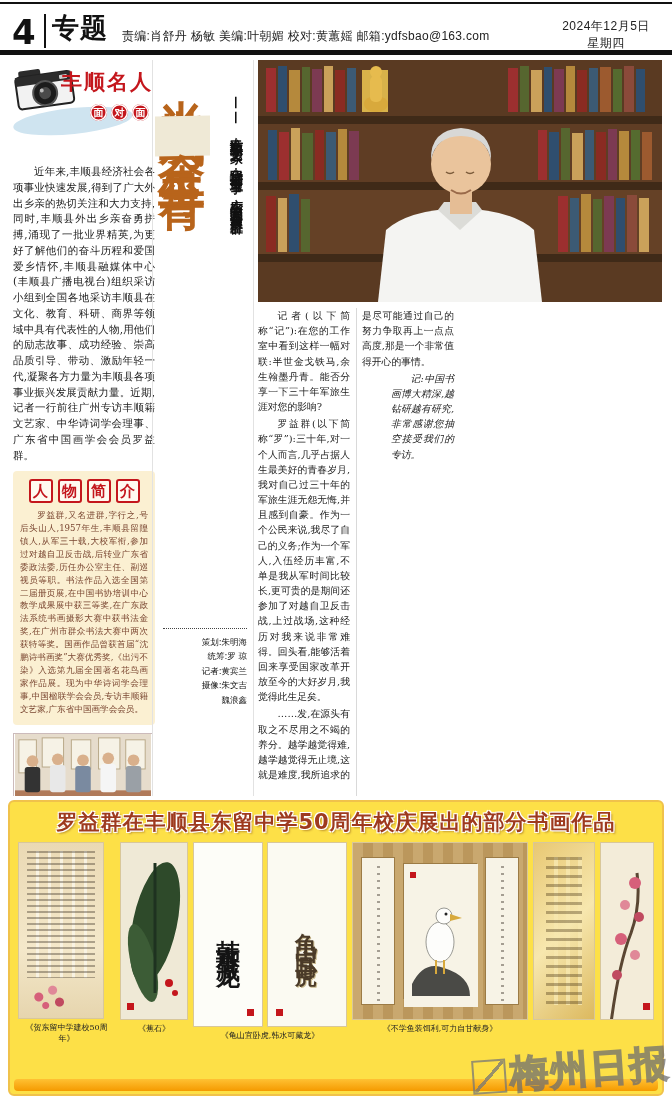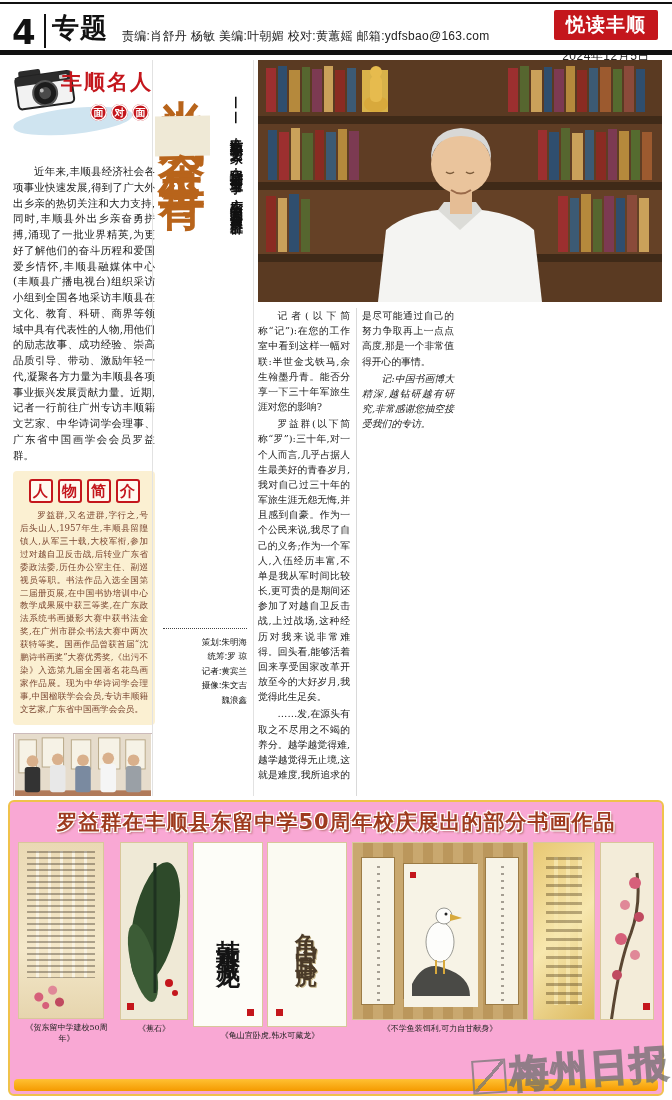--- a/index.html
+++ b/index.html
@@ -68,25 +68,25 @@
   
   .main-photo { position:absolute; left:258px; top:60px; width:404px; height:242px; overflow:hidden; }
 
   
   .article { position:absolute; left:258px; top:308px; width:404px; height:488px;
             column-count:4; column-gap:12px; column-fill:auto;
             column-rule:1px solid #d9d9d9;
             font-family:"DejaVu Serif", serif; font-size:9.8px; line-height:1.55; color:#1a1a1a;
             text-align:justify; overflow:hidden; }
   .article p { text-indent:2em; margin-bottom:2px; }
-  .article p.tail { font-style:italic; }
+  .article p.tail { font-style:italic;margin-left:29px; }
 
   
   .banner { position:absolute; left:8px; top:800px; width:656px; height:296px;
-            background:#f9a8d4; border:2px solid #f0c24b; border-radius:6px; overflow:hidden; }
+            background:#fde047; border:2px solid #f0c24b; border-radius:6px; overflow:hidden; }
   .banner-title { margin-top:6px; text-align:center; font-size:21px; font-weight:900; color:#9e3a1e;
             letter-spacing:1px; font-family:"DejaVu Sans", sans-serif;
             text-shadow:1px 1px 0 #fff, -1px -1px 0 #fff, 1px -1px 0 #fff, -1px 1px 0 #fff, 2px 2px 2px rgba(120,60,20,.45); }
   .artrow { display:flex; gap:5px; padding:6px 8px 0; align-items:stretch; height:198px; }
   .art { position:relative; overflow:hidden; border:1px solid #d8c79a; background:#fff; }
   .art-cap { font-family:"DejaVu Serif", serif; font-size:8px; color:#222; text-align:center; margin-top:3px;
             height:12px; }
   .unit { display:flex; flex-direction:column; }
   .pair { display:flex; gap:4px; height:185px; }
   .t1 { width:86px; height:185px;
@@ -137,21 +137,20 @@
 
 <div id="page">
 
   <div class="topline"></div>
   <div class="header">
     <div class="pagenum">4</div>
     <div class="pagediv"></div>
     <div class="section-title">专题</div>
     <div class="credits">责编:肖舒丹 杨敏  美编:叶朝媚  校对:黄蕙媱  邮箱:ydfsbao@163.com</div>
     <div class="masthead">
-      <div class="masthead-box">悦读丰顺</div>
       <div class="masthead-date">2024年12月5日 星期四</div>
     </div>
   </div>
   <div class="thickbar"></div>
 
   <div class="sidebar">
     <div class="sb-head">
       <div class="swoosh"></div>
       <div class="camera">
         <svg width="62" height="52" viewBox="0 0 62 52">

